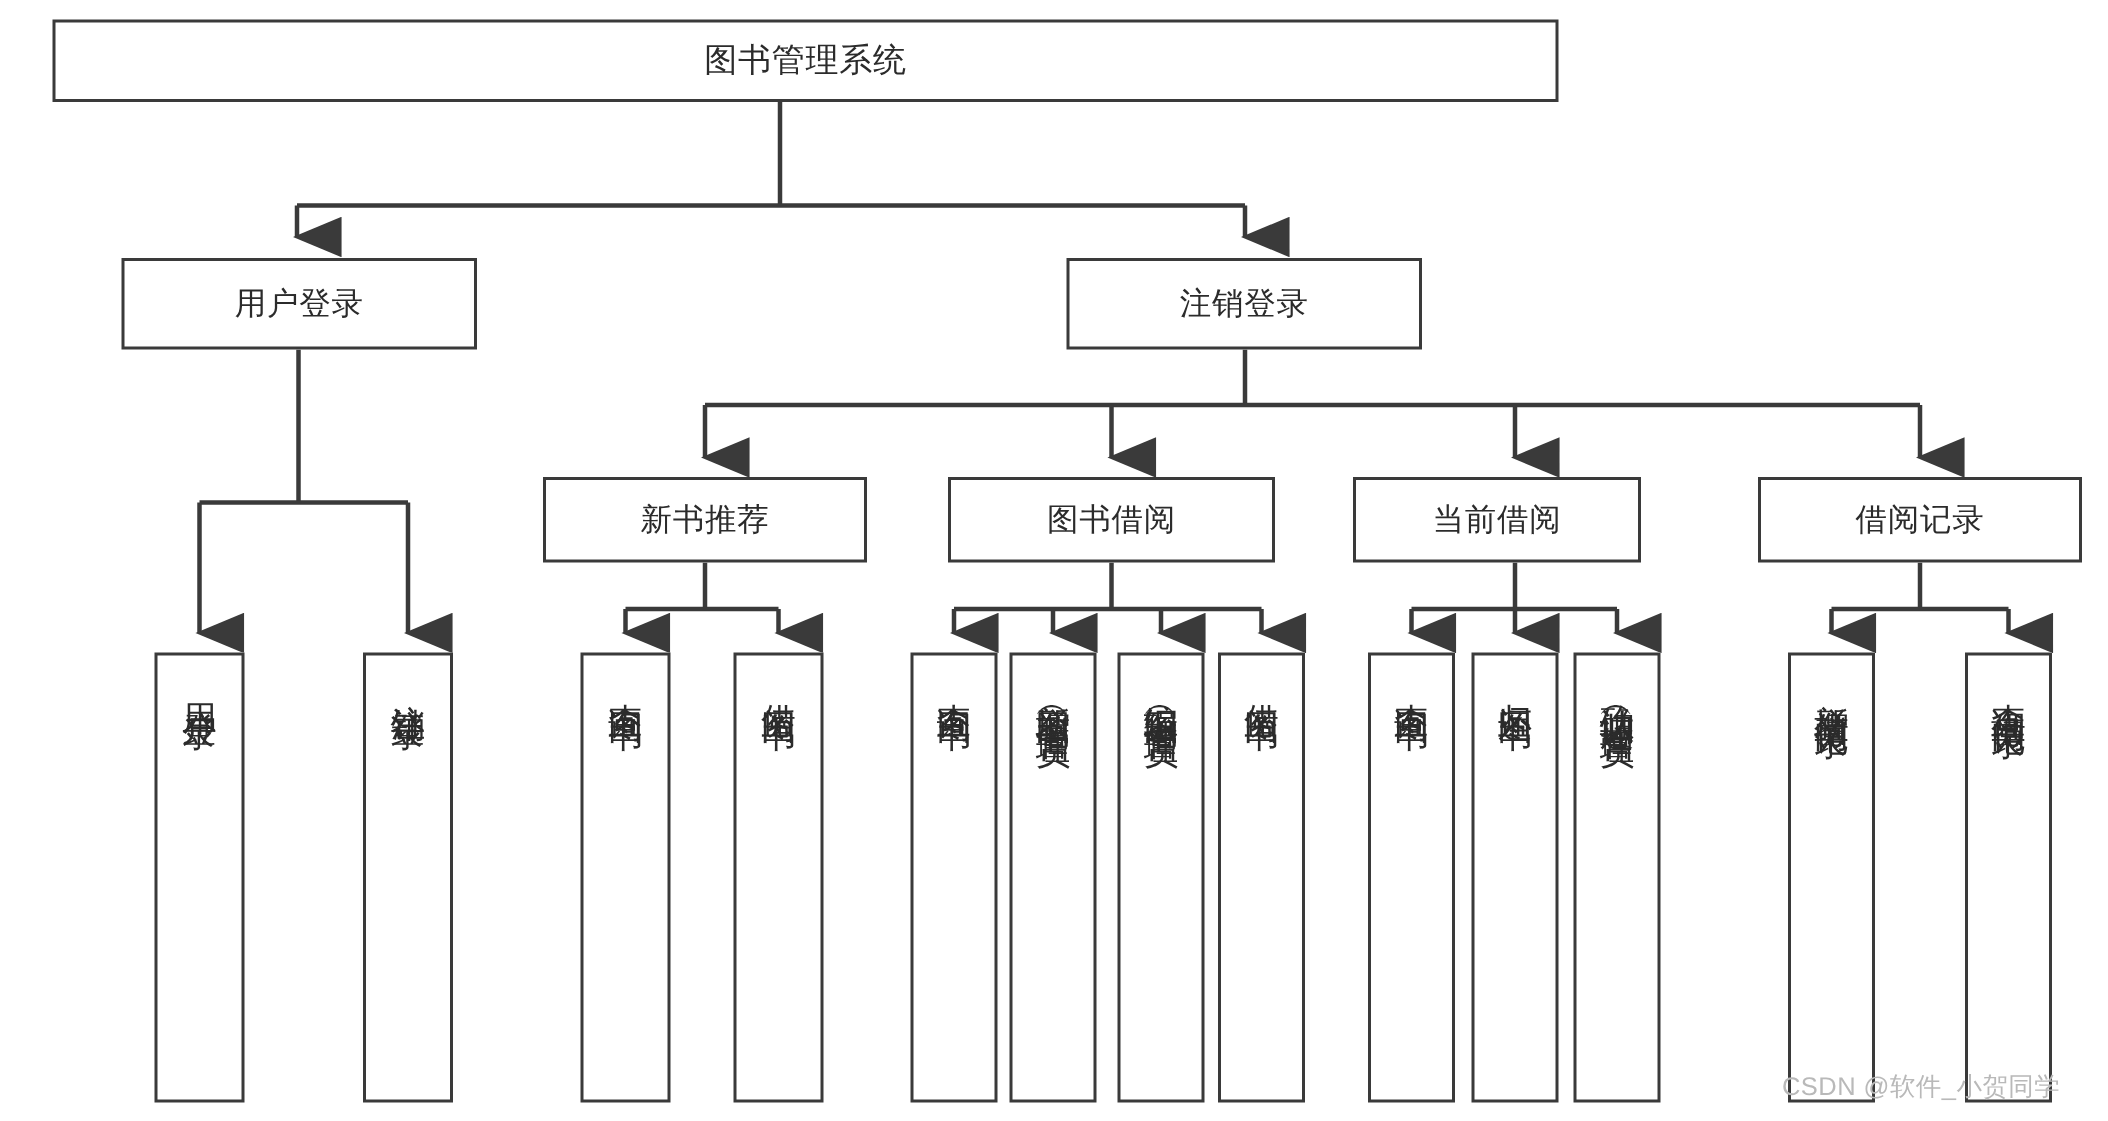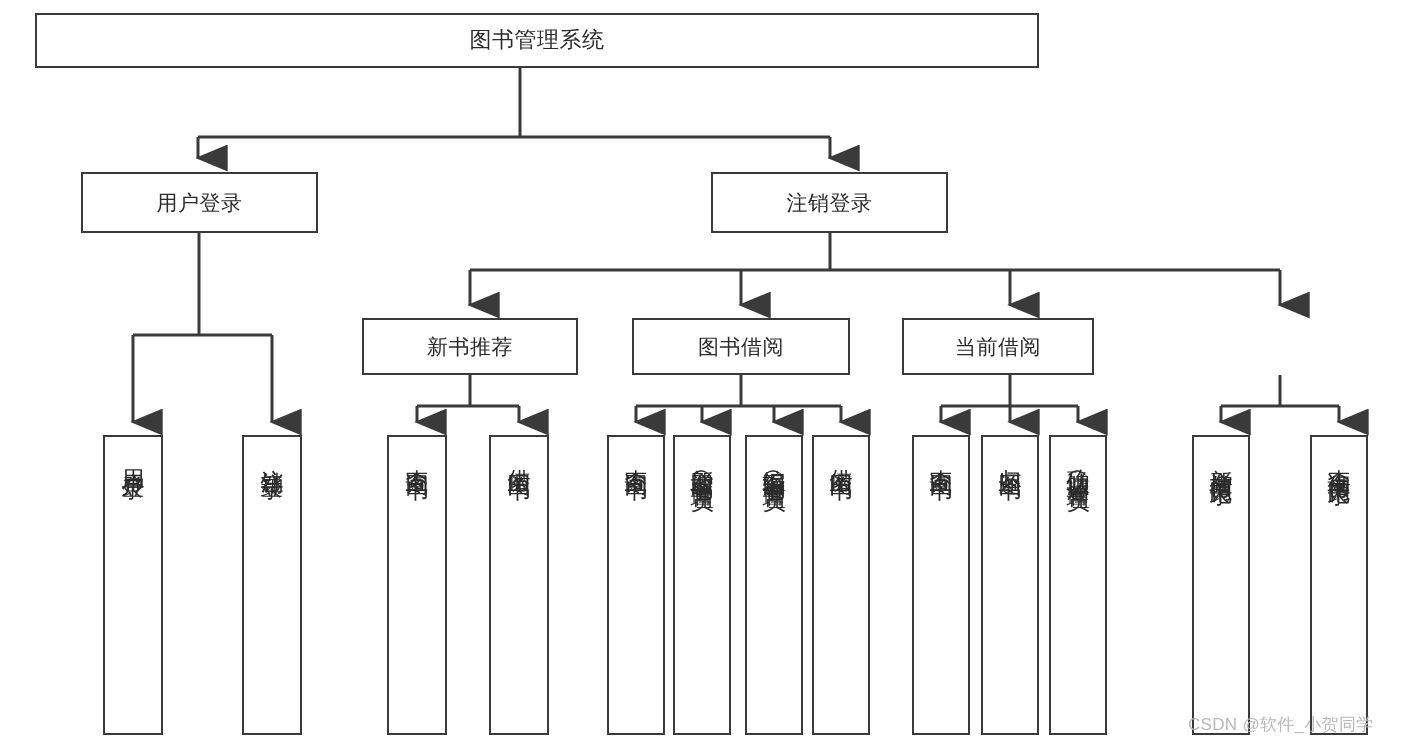--- a/index.html
+++ b/index.html
@@ -139,20 +139,23 @@
 
   <div class="node horizontal" style="left:632px; top:318px; width:218px; height:57px;">
     <span class="label">图书借阅</span>
   </div>
   <div class="node horizontal" style="left:362px; top:318px; width:216px; height:57px;">
     <span class="label">新书推荐</span>
   </div>
   <div class="node horizontal" style="left:902px; top:318px; width:192px; height:57px;">
     <span class="label">当前借阅</span>
   </div>
+  <div class="node horizontal" style="left:1172px; top:318px; width:216px; height:57px;">
+    <span class="label">借阅记录</span>
+  </div>
 
   <div class="node vertical" style="left:103px; top:435px; width:60px; height:300px;">
     <span class="label">用户登录</span>
   </div>
   <div class="node vertical" style="left:242px; top:435px; width:60px; height:300px;">
     <span class="label">注销登录</span>
   </div>
 
   <div class="node vertical" style="left:387px; top:435px; width:60px; height:300px;">
     <span class="label">查询图书</span>

